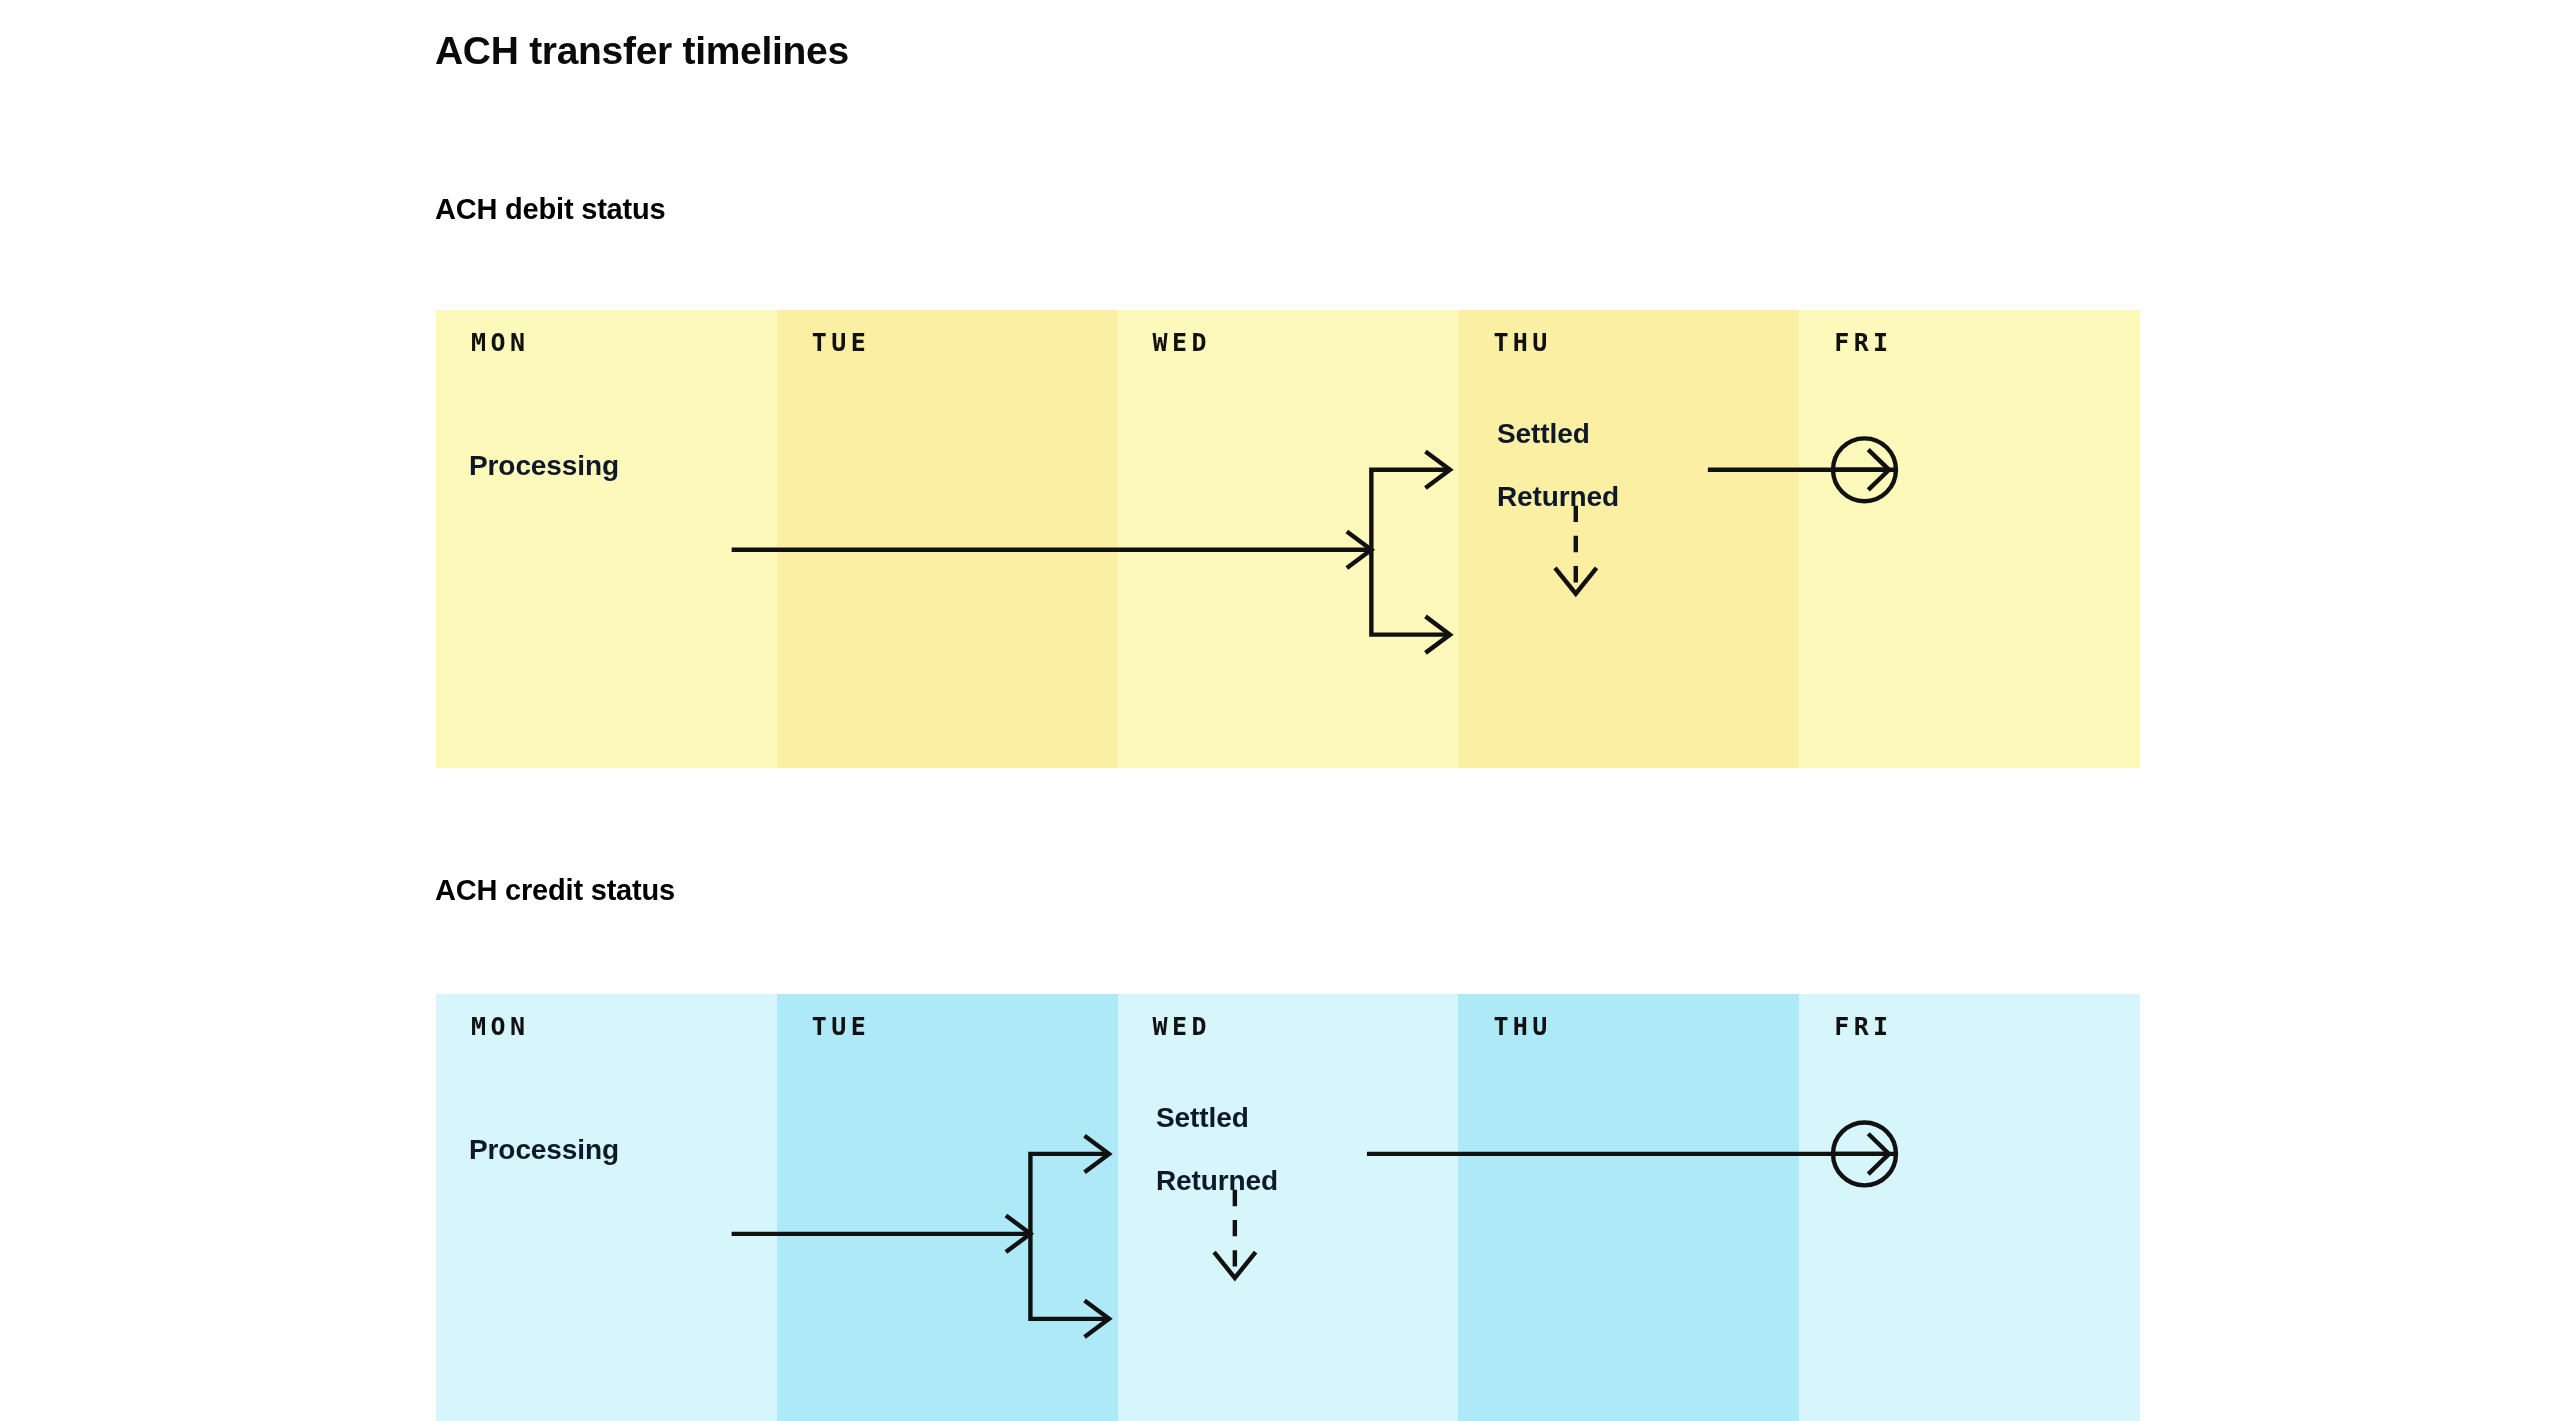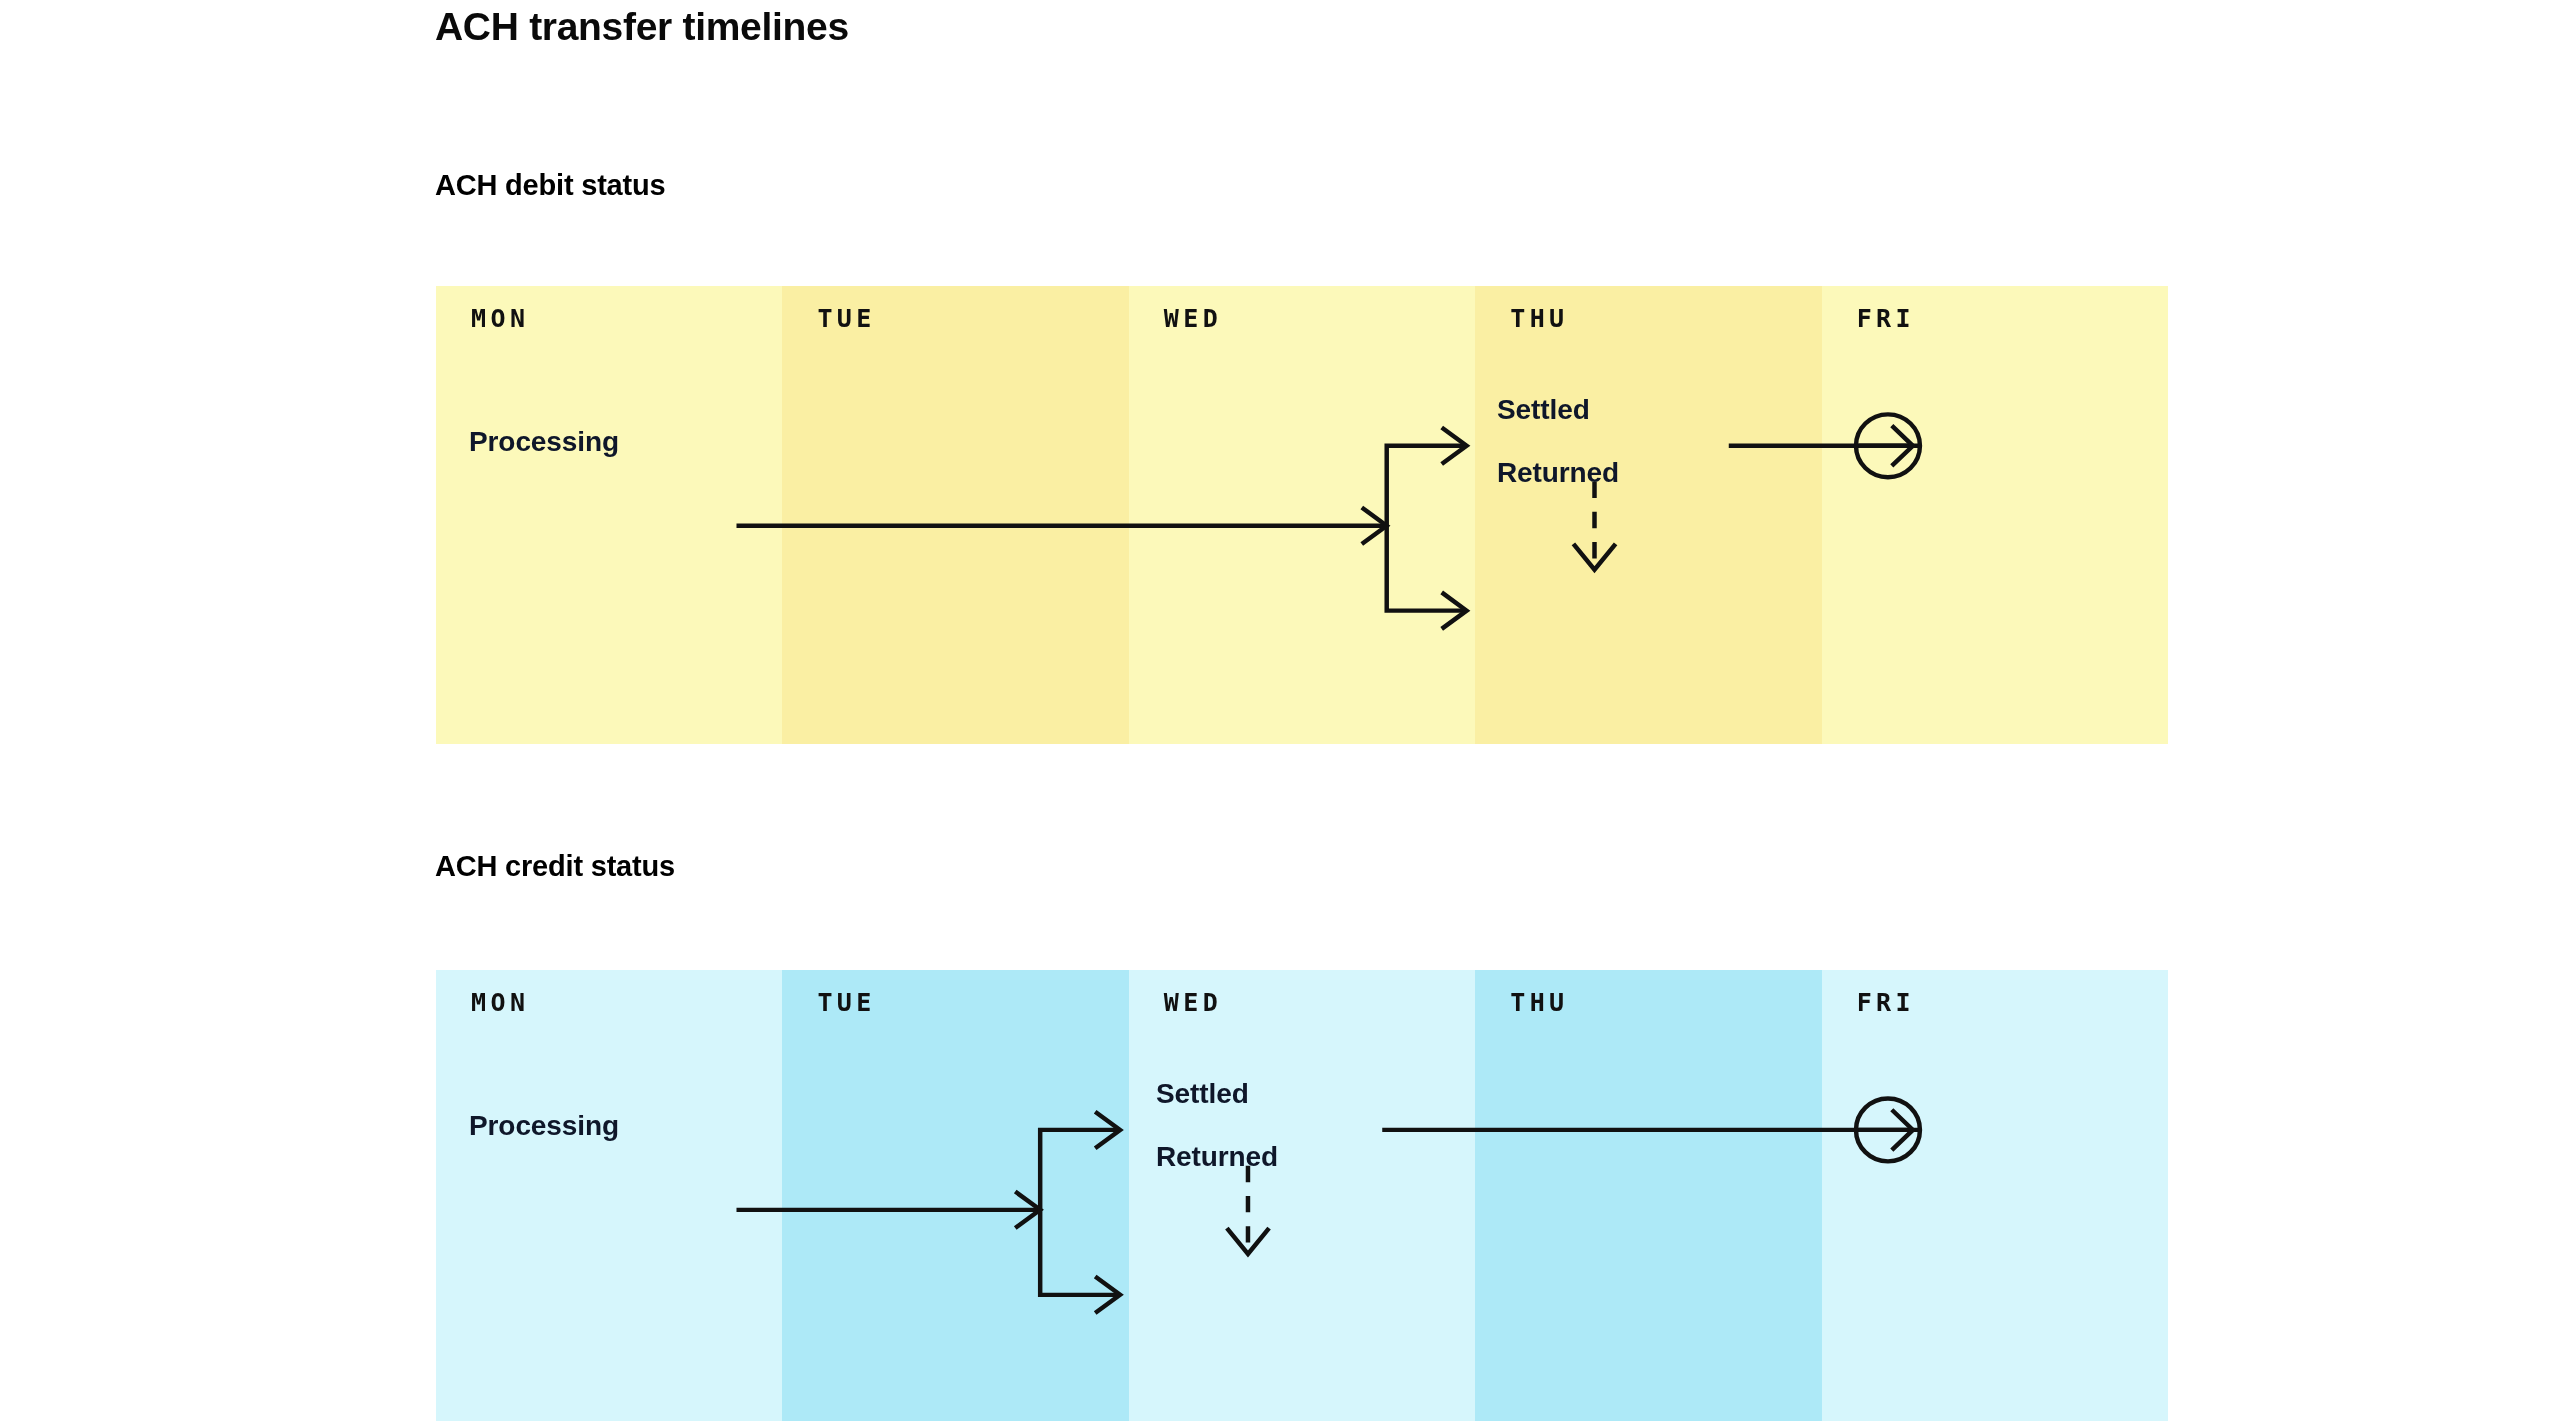--- a/index.html
+++ b/index.html
@@ -12,20 +12,21 @@
     height: 1421px;
     position: relative;
     overflow: hidden;
     font-family: "Liberation Sans", sans-serif;
     -webkit-font-smoothing: antialiased;
   }
 
   .page {
     position: absolute;
     inset: 0;
+    margin-top: 24px;
   }
 
   
   .page-title {
     position: absolute;
     left: 435px;
     top: 5px;
     font-size: 39px;
     font-weight: 700;
     color: #0a0a0a;
@@ -43,21 +44,20 @@
   }
   .section-title.debit  { top: 169px; }
   .section-title.credit { top: 850px; }
 
   
   .chart {
     position: absolute;
     left: 436px;
     width: 1704px;
     overflow: hidden;
-    padding-left: 28px;
   }
   .chart.debit  { top: 286px;  height: 458px; }
   .chart.credit { top: 970px; height: 452px; }
 
   .bands {
     position: absolute;
     inset: 0;
     display: flex;
   }
   .band {

